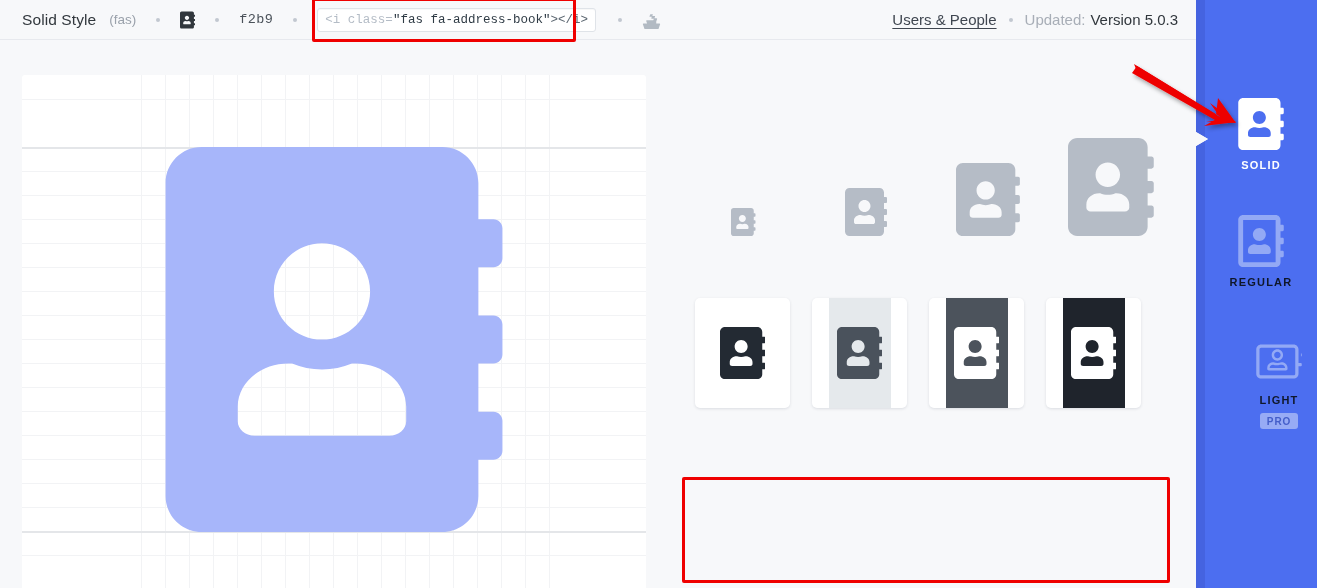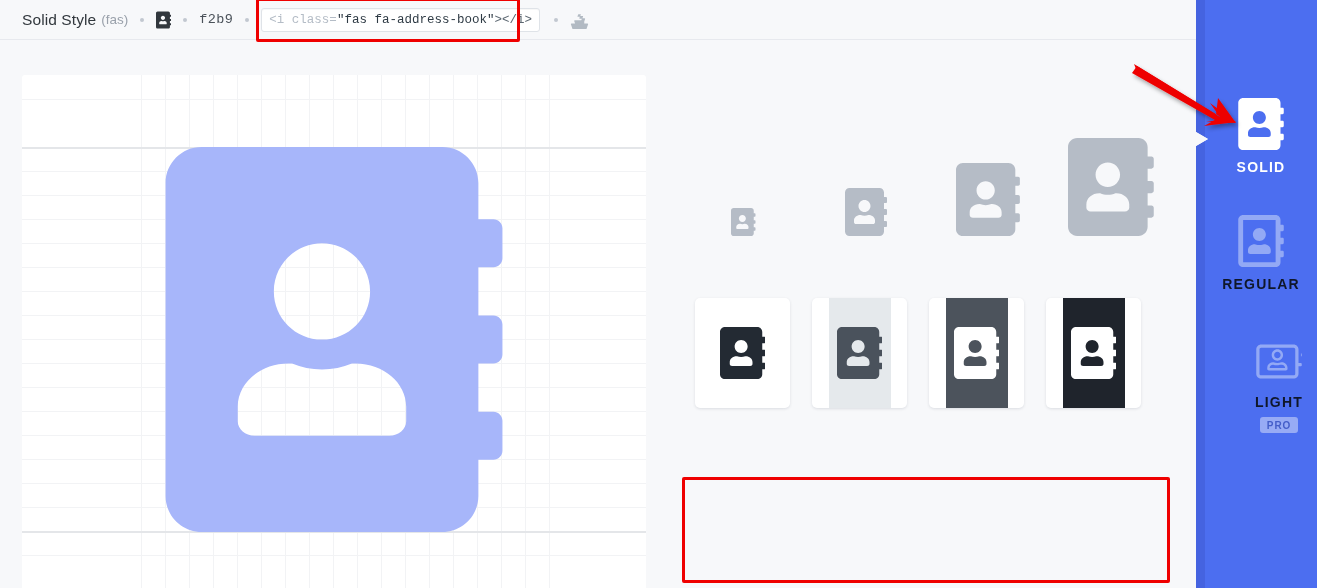--- a/index.html
+++ b/index.html
@@ -12,21 +12,21 @@
   .page { position: relative; width: 1317px; height: 588px; background: #f7f8fa; }
 
   
   .header {
     position: absolute; left: 0; top: 0;
     width: 1196px; height: 40px;
     background: #f7f8fa;
     border-bottom: 1px solid #e7e9ee;
     display: flex; align-items: center;
   }
-  .hdr-left { display: flex; align-items: center; padding-left: 22px; gap: 0; }
+  .hdr-left { display: flex; align-items: center; padding-left: 22px; gap: 8px; }
   .style-name {
     font-size: 15.5px; color: #31373d; letter-spacing: .1px; white-space: nowrap;
   }
   .style-prefix { font-size: 13.5px; color: #9aa1ab; margin-left: 5px; }
   .dot {
     width: 4px; height: 4px; border-radius: 50%;
     background: #c2c8d0; margin: 0 12px; flex: none;
   }
   .hdr-icon-mini { width: 15px; height: 18px; display: block; }
   .unicode-val {
@@ -148,21 +148,21 @@
   }
   .rail-list { position: absolute; left: 9px; top: 0; right: 0; bottom: 0; }
   .rail-item {
     position: absolute; left: 0; width: 112px;
     display: flex; flex-direction: column; align-items: center;
     cursor: pointer;
   }
   .rail-item .glyph { width: 46px; height: 52px; display: block; }
   .rail-label {
     margin-top: 9px;
-    font-size: 14px; font-weight: bold; letter-spacing: 1.2px;
+    font-size: 11px; font-weight: bold; letter-spacing: 1.2px;
   }
   .rail-item.active .rail-label { color: #ffffff; }
   .rail-item.dim .rail-label { color: #0f172a; }
   .pro-badge {
     margin-top: 7px;
     background: #97abf5;
     color: #445ec9;
     font-size: 10px; font-weight: bold; letter-spacing: .9px;
     padding: 2.5px 7px; border-radius: 3px;
   }
@@ -202,20 +202,26 @@
 
       <span class="dot" style="margin-left:14px;"></span>
 
       <span>
         <svg class="dl-icon" viewBox="0 0 512 512" fill="#b2bac3" aria-hidden="true">
           <path d="M383.9 308.3l23.9-62.6c4-10.5-3.7-21.7-15-21.7h-58.5l.1-.2c0-.1 0-.1-.1-.2v-.4c0-.1 0-.1.1-.2l.1-.2 17.7-46.3c2.7-7-2.5-14.5-10-14.5h-64.3l.1-.2 13.3-34.9c2.7-7-2.5-14.5-10-14.5h-50.1c-4.4 0-8.4 2.7-10 6.9l-19.3 50.6c-.5 1.3-.8 2.7-.8 4.1 0 5.9 4.8 10.7 10.7 10.7h52.1l-13.4 35.1c-.5 1.3-.8 2.7-.8 4.1 0 5.9 4.8 10.7 10.7 10.7h59l-16.4 42.9H128.2c-11.3 0-19 11.2-15 21.7l23.9 62.6H39.1c-11 0-18.8 10.8-15.3 21.2l43.4 128.4c2.2 6.5 8.3 10.9 15.1 10.9h347.2c6.8 0 12.9-4.4 15.1-10.9l43.4-128.4c3.5-10.4-4.2-21.2-15.3-21.2h-88.8z"></path>
         </svg>
       </span>
     </div>
 
+    <div class="hdr-right">
+      <a class="cat-link" href="#">Users &amp; People</a>
+      <span class="dot"></span>
+      <span class="updated-label">Updated:</span>
+      <span class="updated-value">Version 5.0.3</span>
+    </div>
   </div>
 
   <div class="preview-card">
     <div class="grid-layer">
       <div class="vline" style="left:119px;"></div>
       <div class="vline" style="left:143px;"></div>
       <div class="vline" style="left:167px;"></div>
       <div class="vline" style="left:191px;"></div>
       <div class="vline" style="left:215px;"></div>
       <div class="vline" style="left:239px;"></div>

